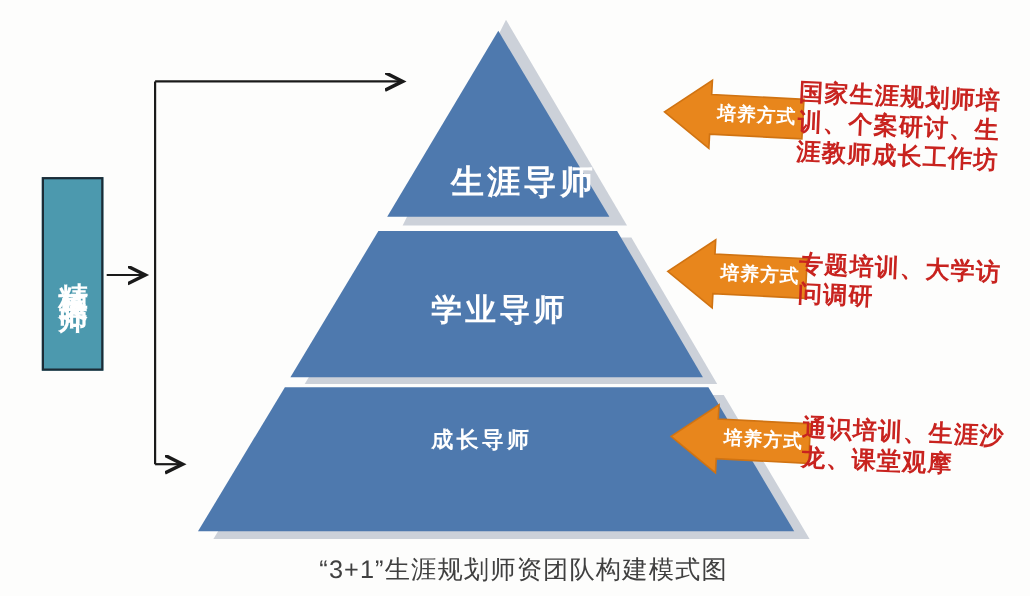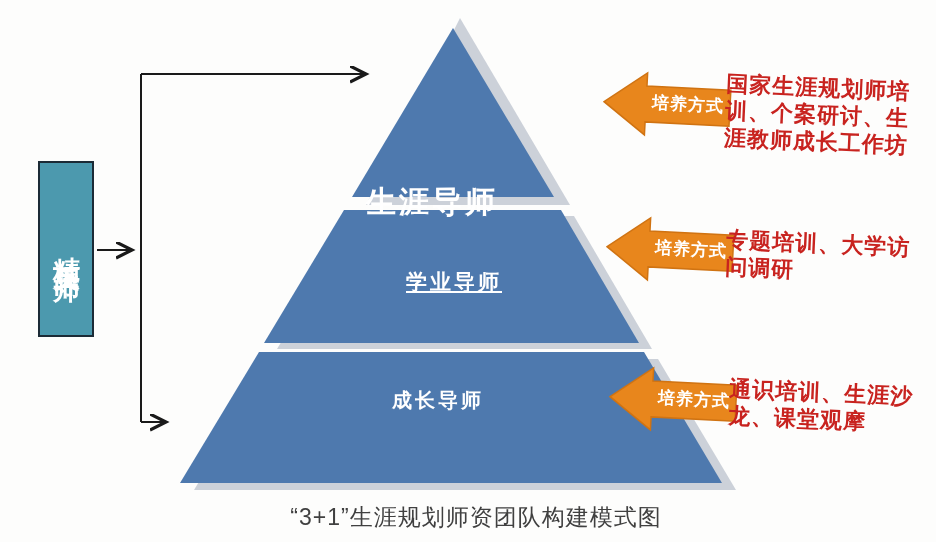--- a/index.html
+++ b/index.html
@@ -7,22 +7,22 @@
     position:relative;width:936px;height:542px;background:#fdfdfc;overflow:hidden;
     font-family:"Liberation Sans","DejaVu Sans",sans-serif;
   }
   .layer{position:absolute;left:0;top:0;width:936px;height:542px;}
   svg{display:block;}
 
   .tier-label{
     position:absolute;transform:translate(-50%,-50%);
     color:#ffffff;font-weight:bold;white-space:nowrap;letter-spacing:3px;
   }
-  .tier-label.t1{left:432px;top:166px;font-size:30px;margin-top:36px;}
-  .tier-label.t2{left:454px;top:282px;font-size:21px;text-decoration:underline;}
+  .tier-label.t1{left:476px;top:166px;font-size:30px;}
+  .tier-label.t2{left:454px;top:282px;font-size:28px;}
   .tier-label.t3{left:438px;top:400px;font-size:20px;}
 
   .elite-box{
     position:absolute;left:38px;top:161px;width:56px;height:176px;
     background:#4c99ae;border:2px solid #1c2b36;box-sizing:border-box;
     display:flex;align-items:center;justify-content:center;
   }
   .elite-box .vtext{
     writing-mode:vertical-rl;text-orientation:upright;
     color:#ffffff;font-weight:bold;font-size:27px;letter-spacing:7px;line-height:1;

